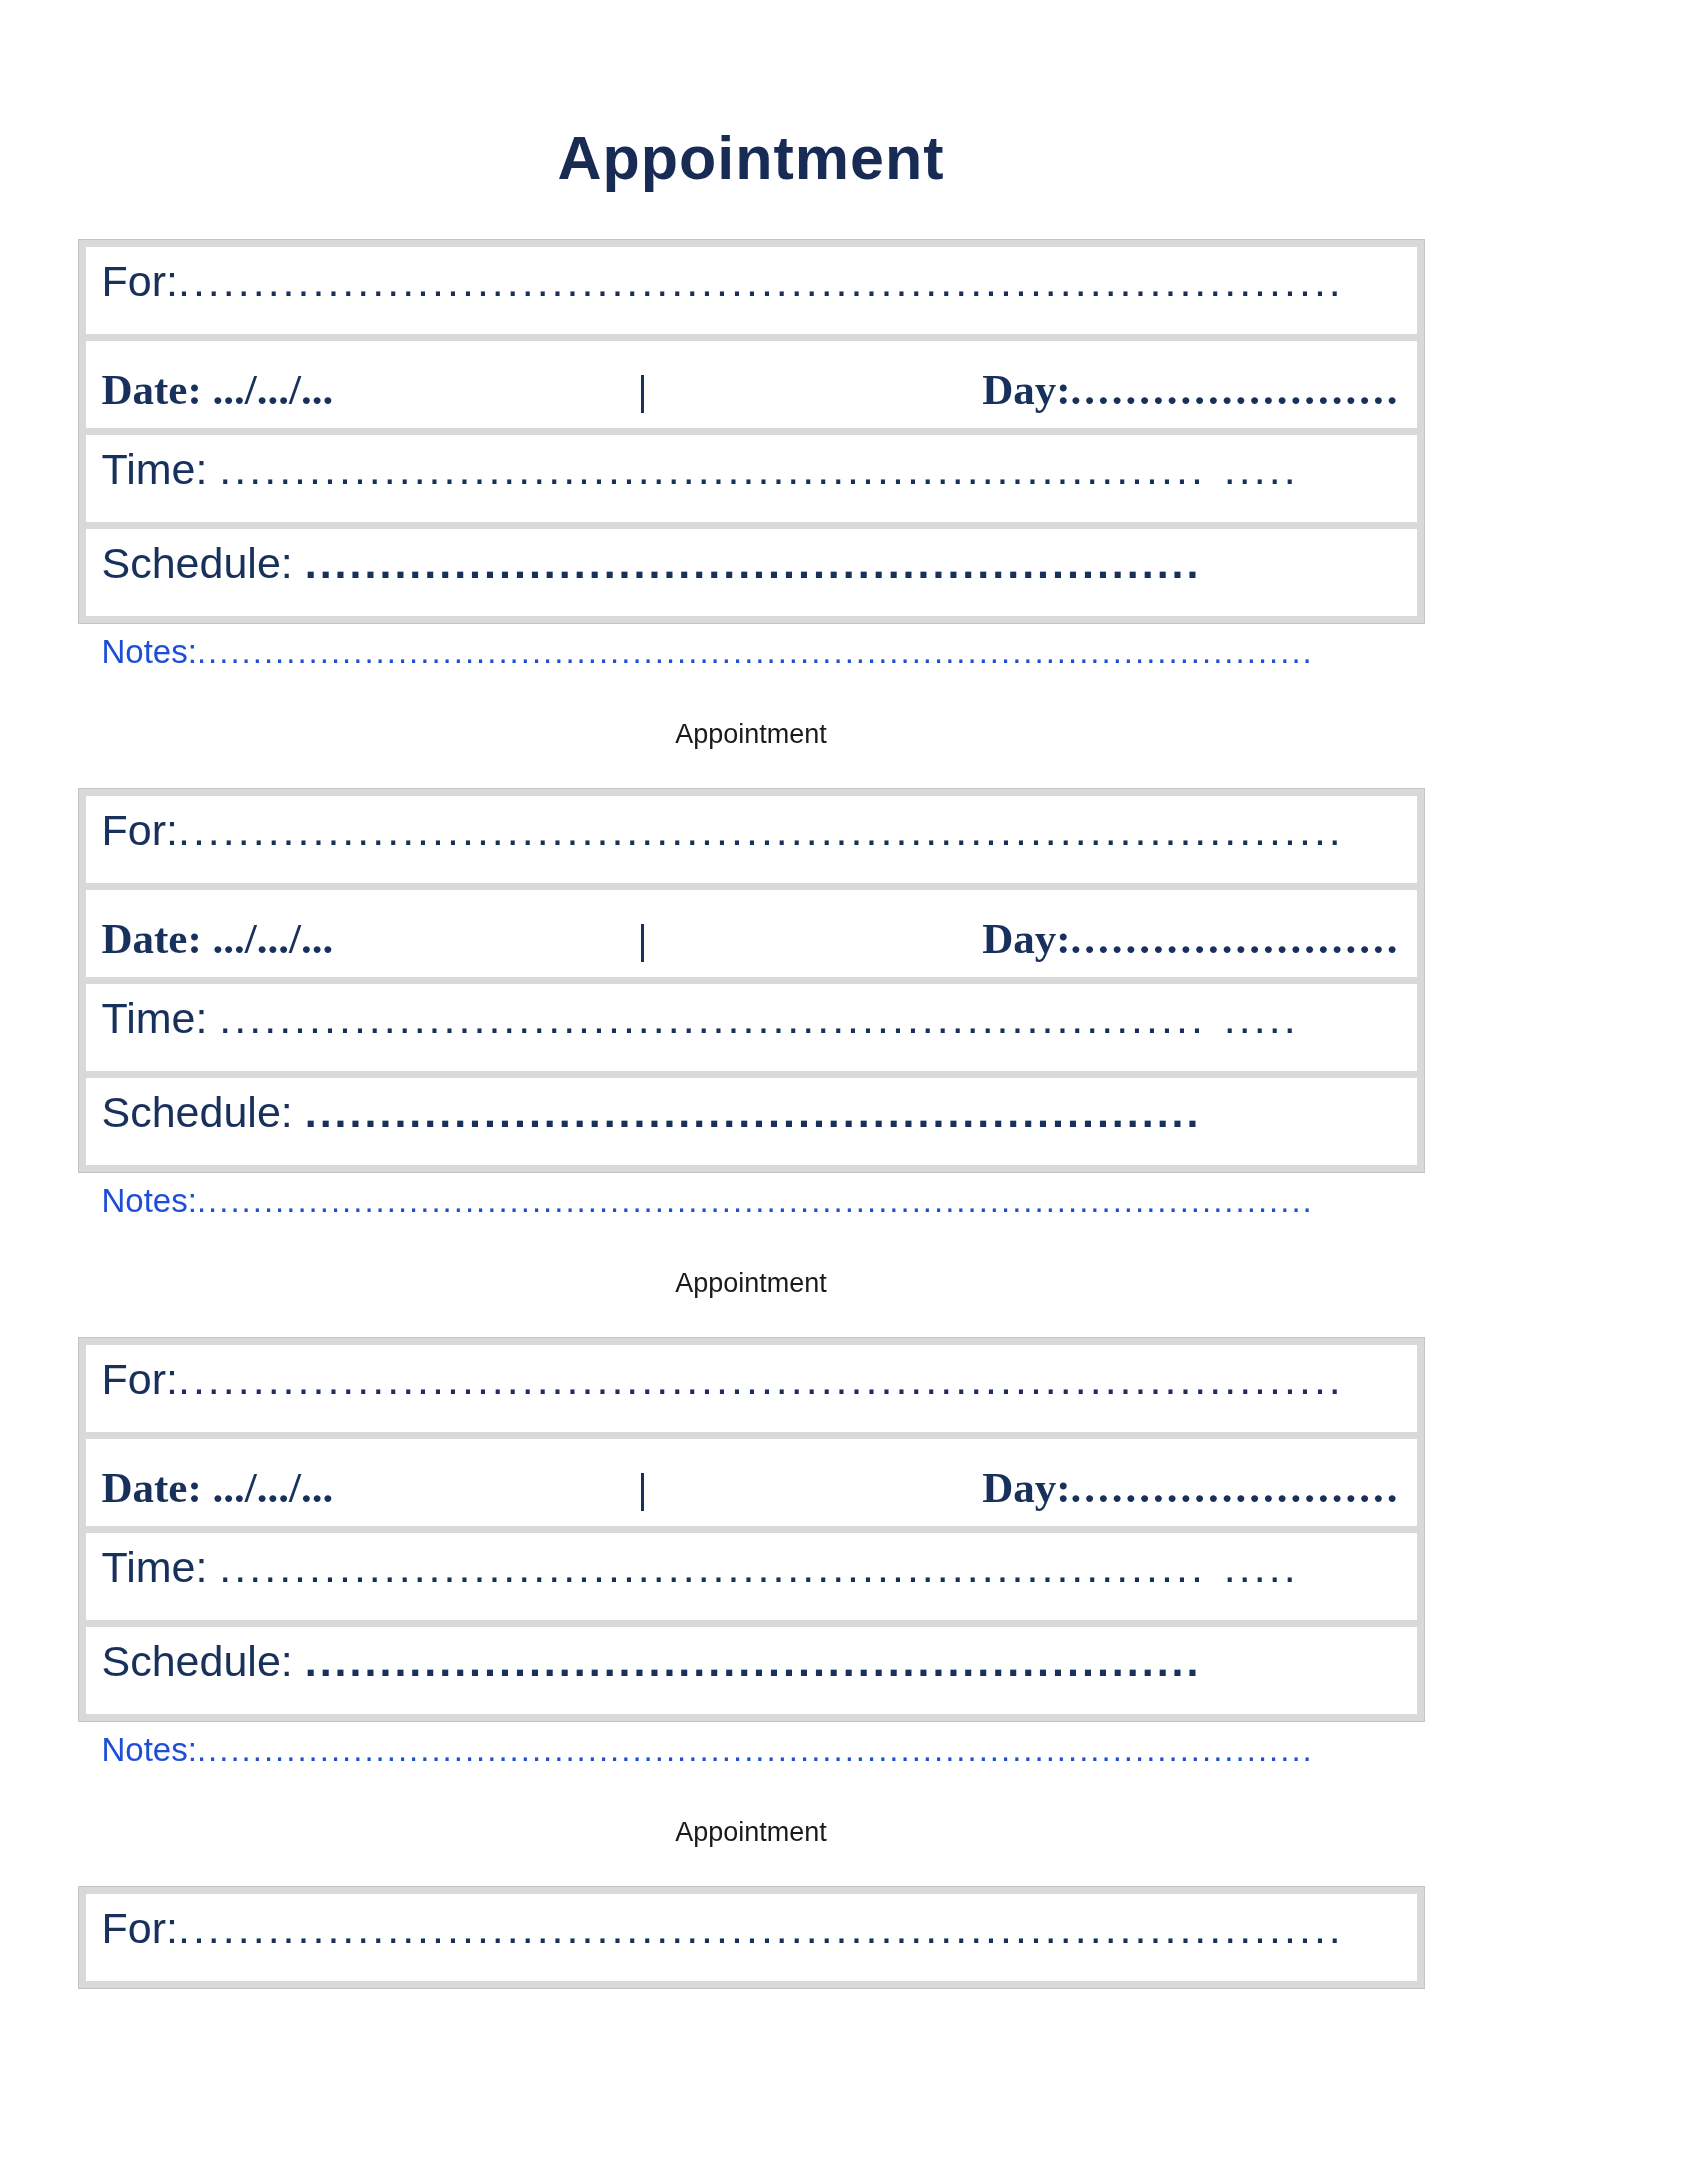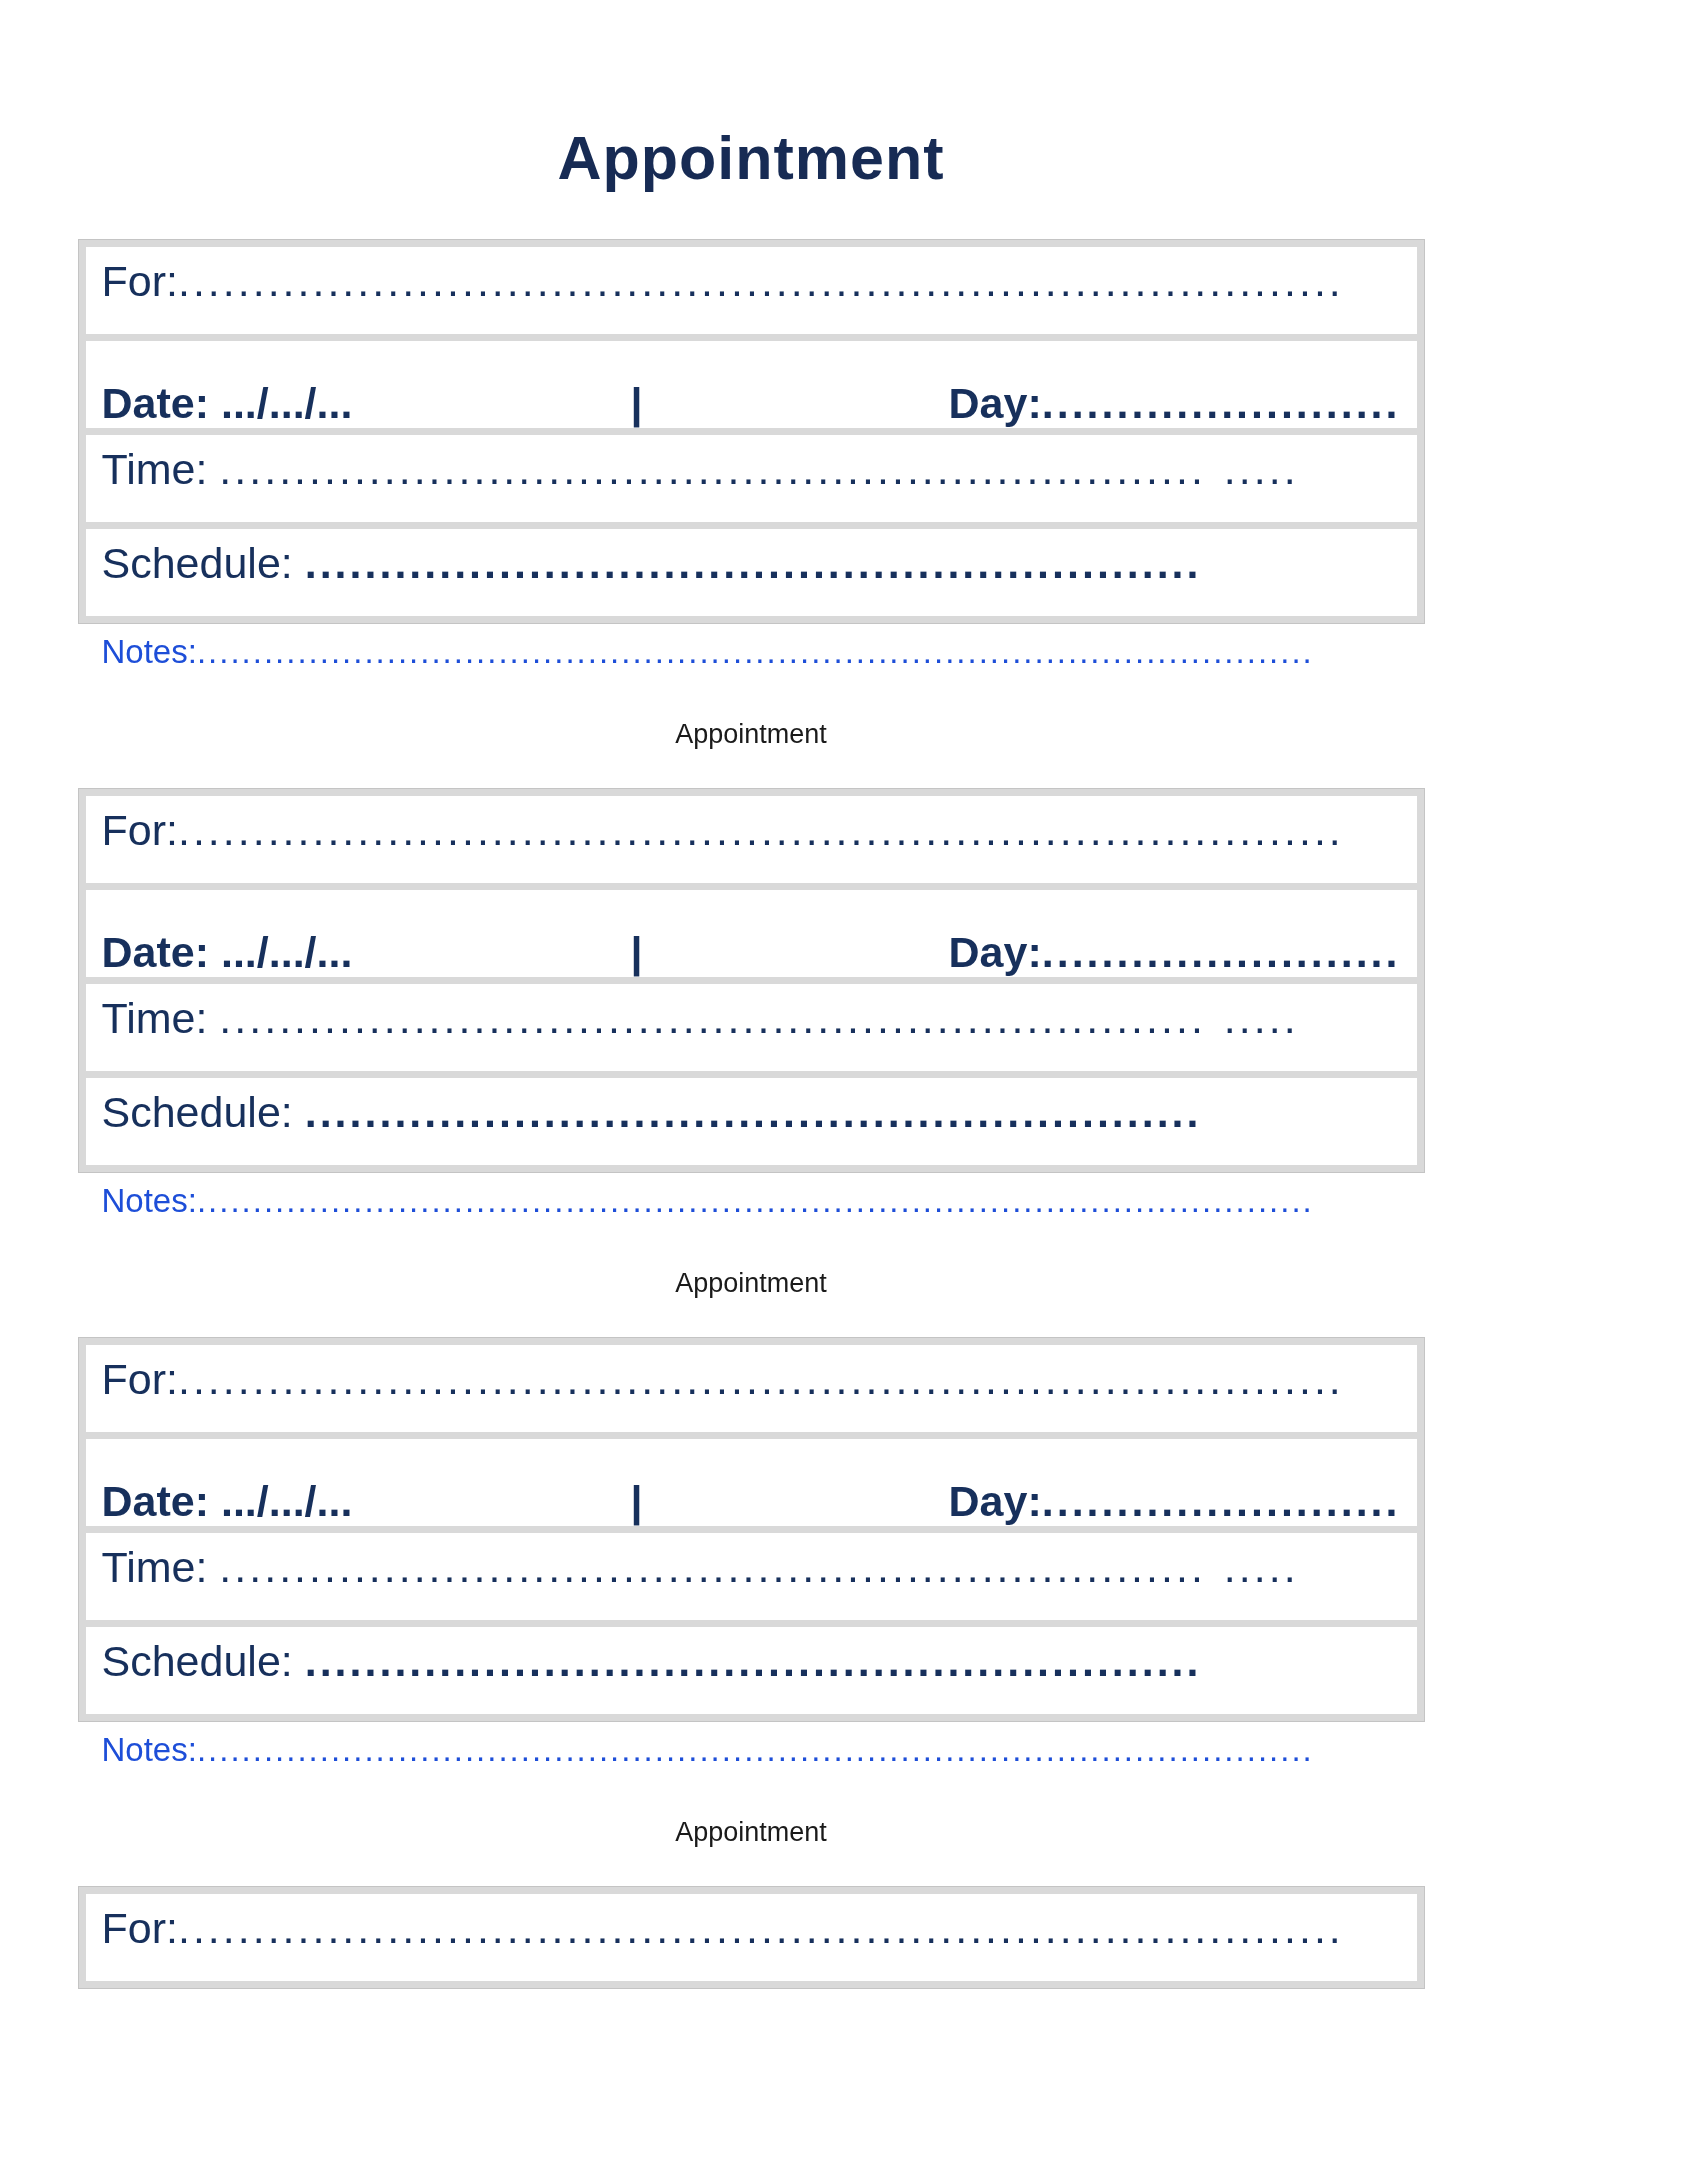--- a/index.html
+++ b/index.html
@@ -36,21 +36,21 @@
   .row{
     height:87px;
     box-sizing:border-box;
     background:#ffffff;
     padding:10px 16px 0 16px;
     overflow:hidden;
     white-space:nowrap;
     font-size:43px;
     color:#17305c;
   }
-  .row-date{display:flex;align-items:flex-end;}
+  .row-date{display:flex;align-items:center;font-family:Liberation Serif, serif;}
   .bold{font-weight:bold;}
   .txt{white-space:nowrap;}
   .grp{white-space:nowrap;}
   .dots{letter-spacing:3px;}
   .tail{margin-left:18px;}
   .sp{flex:1 1 auto;}
   .sp2{flex:1.1 1 auto;}
   .notes{
     width:1331px;
     margin:9px auto 0 auto;

